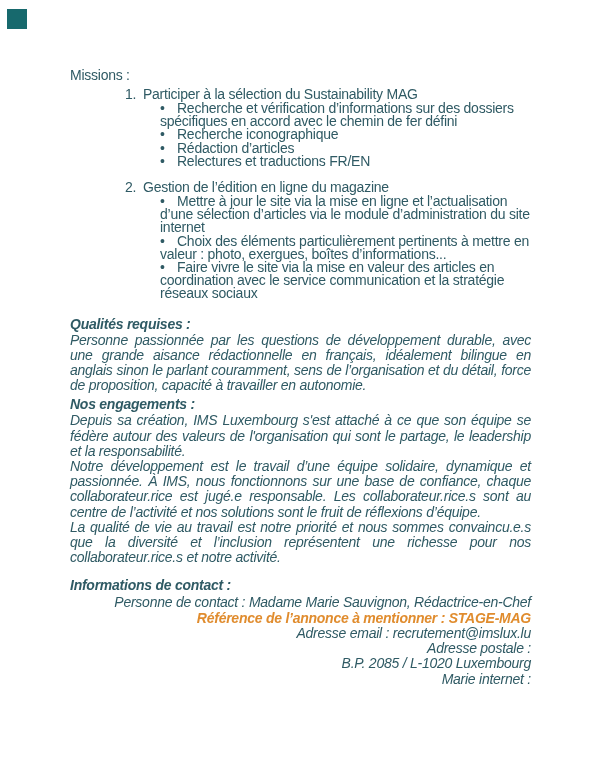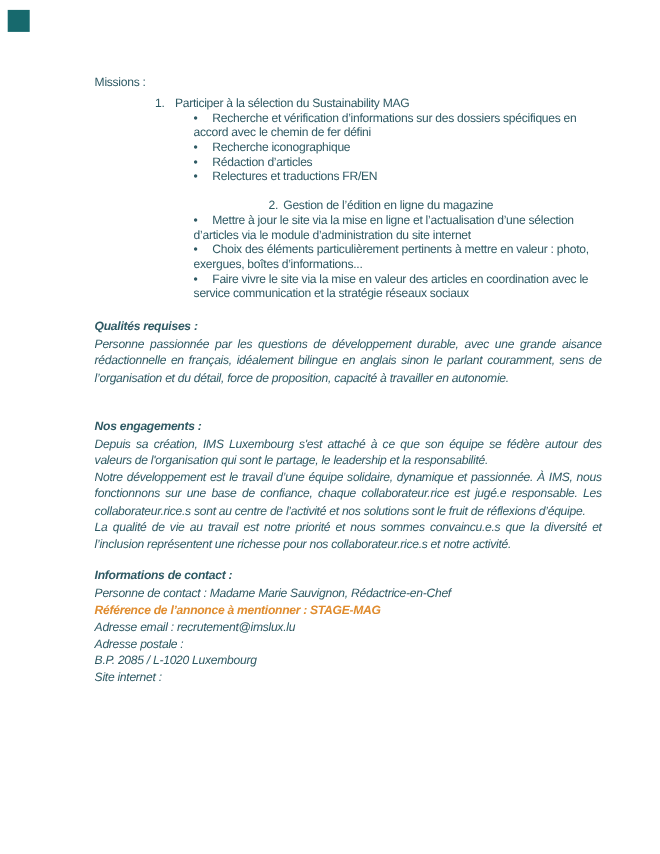--- a/index.html
+++ b/index.html
@@ -20,46 +20,46 @@
   .corner-square {
     position: absolute;
     left: 7px;
     top: 9px;
     width: 20px;
     height: 20px;
     background: #17696d;
   }
   .content {
     position: absolute;
-    left: 86px;
+    left: 70px;
     top: 69px;
     width: 461px;
     color: #2f5a64;
-    font-size: 11px;
+    font-size: 14px;
     letter-spacing: -0.25px;
     line-height: 13.2px;
   }
   .h-missions { line-height: 13px; }
   .num-row { margin: 6px 0 0 55px; line-height: 13px; }
-  .num-row.second { margin-top: 13px; text-align: center; }
+  .num-row.second { margin-top: 13px; }
   .num { display: inline-block; width: 18px; }
   .bullets { margin-left: 90px; margin-top: 1px; }
   .bullet { line-height: 13.2px; }
   .dot { display: inline-block; width: 17px; }
   .section { margin-top: 16px; font-style: italic; }
-  .section.eng { margin-top: 29px; }
+  .section.eng { margin-top: 4px; }
   .section.contact { margin-top: 13px; }
   .sec-h { font-weight: bold; line-height: 14px; }
   .paras { margin-top: 2px; }
   .para {
     text-align: justify;
     line-height: 15.2px;
     margin: 0;
   }
-  .contact-lines { margin-top: 3px; }
+  .contact-lines { margin-top: 3px; text-align: right; }
   .contact-line { line-height: 15.2px; }
   .ref-line {
     font-weight: bold;
     color: #e08c2e;
   }
 </style>
 </head>
 <body>
 
 <div class="page">
@@ -106,18 +106,18 @@
     </div>
 
     <div class="section contact">
       <div class="sec-h">Informations de contact :</div>
       <div class="contact-lines">
         <div class="contact-line">Personne de contact : Madame Marie Sauvignon, Rédactrice-en-Chef</div>
         <div class="contact-line ref-line">Référence de l’annonce à mentionner : STAGE-MAG</div>
         <div class="contact-line">Adresse email : recrutement@imslux.lu</div>
         <div class="contact-line">Adresse postale :</div>
         <div class="contact-line">B.P. 2085 / L-1020 Luxembourg</div>
-        <div class="contact-line">Site internet :</div>
+        <div class="contact-line">Marie internet :</div>
       </div>
     </div>
 
   </div>
 </div>
 
 </body></html>

